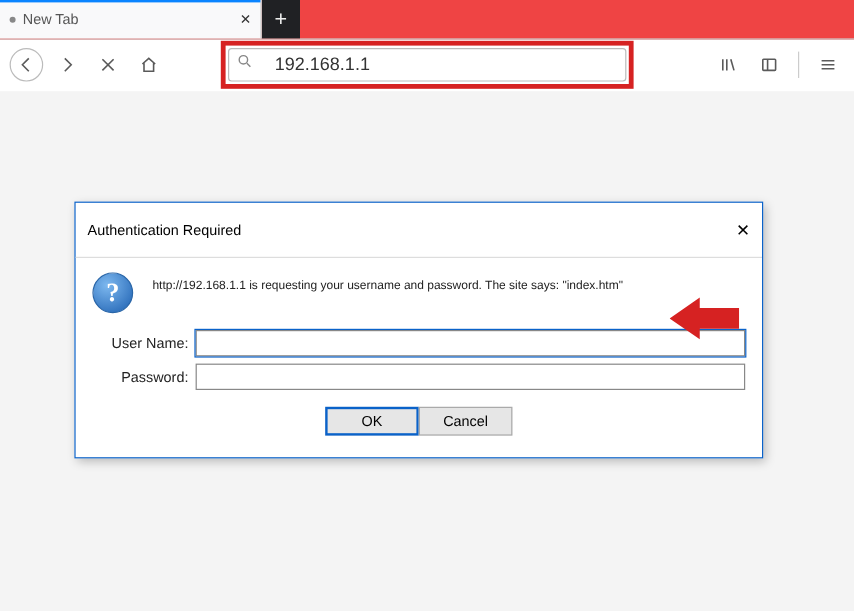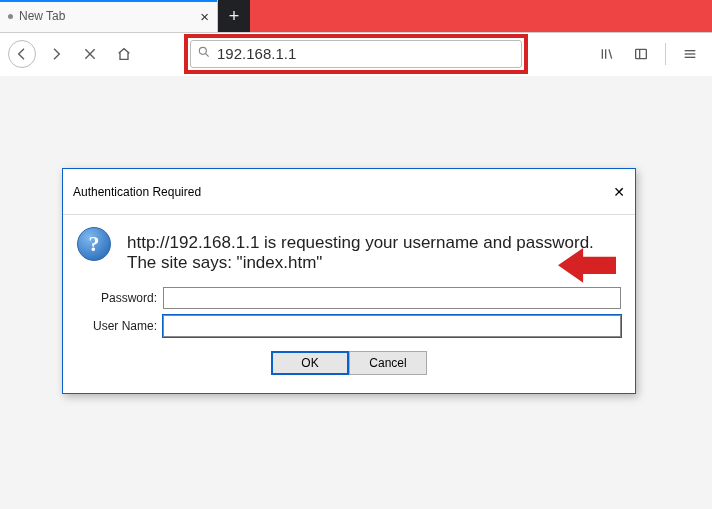--- a/index.html
+++ b/index.html
@@ -13,35 +13,35 @@
 .tab-close { margin-left: auto; font-size: 15px; color: #333; cursor: pointer; }
 .new-tab-btn { width: 32px; background: #202124; color: #eee; display: flex; align-items: center; justify-content: center; font-size: 18px; cursor:pointer;}
 
 
 .toolbar { height: 41px; display: flex; align-items: center; padding: 0 8px; gap: 6px; }
 .nav-ico { width: 28px; height: 28px; display: flex; align-items: center; justify-content: center; color: #5a5a5a; }
 .nav-ico svg { width: 16px; height: 16px; stroke: #5a5a5a; fill: none; stroke-width: 2; }
 .nav-ico.circled { border: 1px solid #bbb; border-radius: 50%; }
 .urlbox-wrap { flex: 0 0 auto; margin-left: 40px; position: relative; }
 .url-outline { border: 4px solid #d62222; padding: 2px 2px; }
-.url-inner { width: 332px; height: 28px; border: 1px solid #bbb; border-radius: 3px; display: flex; align-items: center; padding: 0 6px; background: #fff; }
+.url-inner { width: 332px; height: 28px; border: 1px solid #bbb; border-radius: 3px; display: flex; align-items: center; padding: 0 6px; background: #fff; gap: 12px; }
 .url-inner .mag svg { width: 14px; height: 14px; stroke: #888; fill: none; stroke-width: 2; }
 .url-text { font-size: 15px; color: #333; margin-left: 6px; }
 .toolbar-right { margin-left: auto; display: flex; align-items: center; gap: 6px; }
 .rdiv { width: 1px; height: 22px; background: #ccc; margin: 0 4px; }
 
 
 .overlay { position: absolute; top: 76px; left: 0; right: 0; bottom: 0; background: #f4f4f4; }
 .dialog { position: absolute; left: 62px; top: 168px; width: 574px; background: #fff; border: 1px solid #0a62c9; box-shadow: 2px 3px 8px rgba(0,0,0,0.25); }
 .dlg-title { height: 46px; display: flex; align-items: center; padding: 0 10px; font-size: 12px; border-bottom: 1px solid #ddd; }
 .dlg-close { margin-left: auto; font-size: 14px; cursor: pointer; }
 .dlg-body { padding: 12px 14px 18px 14px; }
 .dlg-row-msg { display: flex; align-items: flex-start; gap: 16px; margin-bottom: 14px; }
 .qicon { width: 34px; height: 34px; border-radius: 50%; background: radial-gradient(circle at 35% 30%, #7db8ef, #1c5fb0); border: 1px solid #2a66a8; display: flex; align-items: center; justify-content: center; color: #fff; font-weight: bold; font-size: 22px; font-family: Georgia, serif;}
-.dlg-msg { font-size: 17px; color: #222; flex: 1; padding-top: 6px; }
+.dlg-msg { font-size: 10px; color: #222; flex: 1; padding-top: 6px; }
 .form-row { display: flex; align-items: center; margin-bottom: 6px; }
 .form-label { width: 86px; text-align: right; font-size: 12px; color: #222; padding-right: 6px; }
 .form-input { flex: 1; height: 22px; border: 1px solid #888; padding: 0 4px; font-size: 12px; }
 .form-input.focused { outline: 1px solid #0a62c9; }
 .dlg-buttons { display: flex; justify-content: center; margin-top: 14px; }
 .dlg-btn { width: 78px; height: 24px; font-size: 12px; background: #e6e6e6; border: 1px solid #aaa; cursor: pointer; }
 .dlg-btn.primary { border: 2px solid #0a62c9; }
 
 
 .red-arrow { position: absolute; left: 558px; top: 246px; width: 58px; height: 40px; }
@@ -128,26 +128,26 @@
   <div class="dlg-title">
     <span>Authentication Required</span>
     <span class="dlg-close">✕</span>
   </div>
   <div class="dlg-body">
     <div class="dlg-row-msg">
       <div class="qicon">?</div>
       <div class="dlg-msg">http://192.168.1.1 is requesting your username and password. The site says: "index.htm"</div>
     </div>
     <div class="form-row">
+      <div class="form-label">User Name:</div>
+      <input class="form-input focused" value="" style="">
+    </div>
+    <div class="form-row">
       <div class="form-label">Password:</div>
       <input type="password" class="form-input" value="" style="">
-    </div>
-    <div class="form-row">
-      <div class="form-label">User Name:</div>
-      <input class="form-input focused" value="" style="">
     </div>
     <div class="dlg-buttons">
       <button class="dlg-btn primary">OK</button>
       <button class="dlg-btn">Cancel</button>
     </div>
   </div>
 </div>
 
 <div class="red-arrow">
   <svg viewBox="0 0 60 40">

